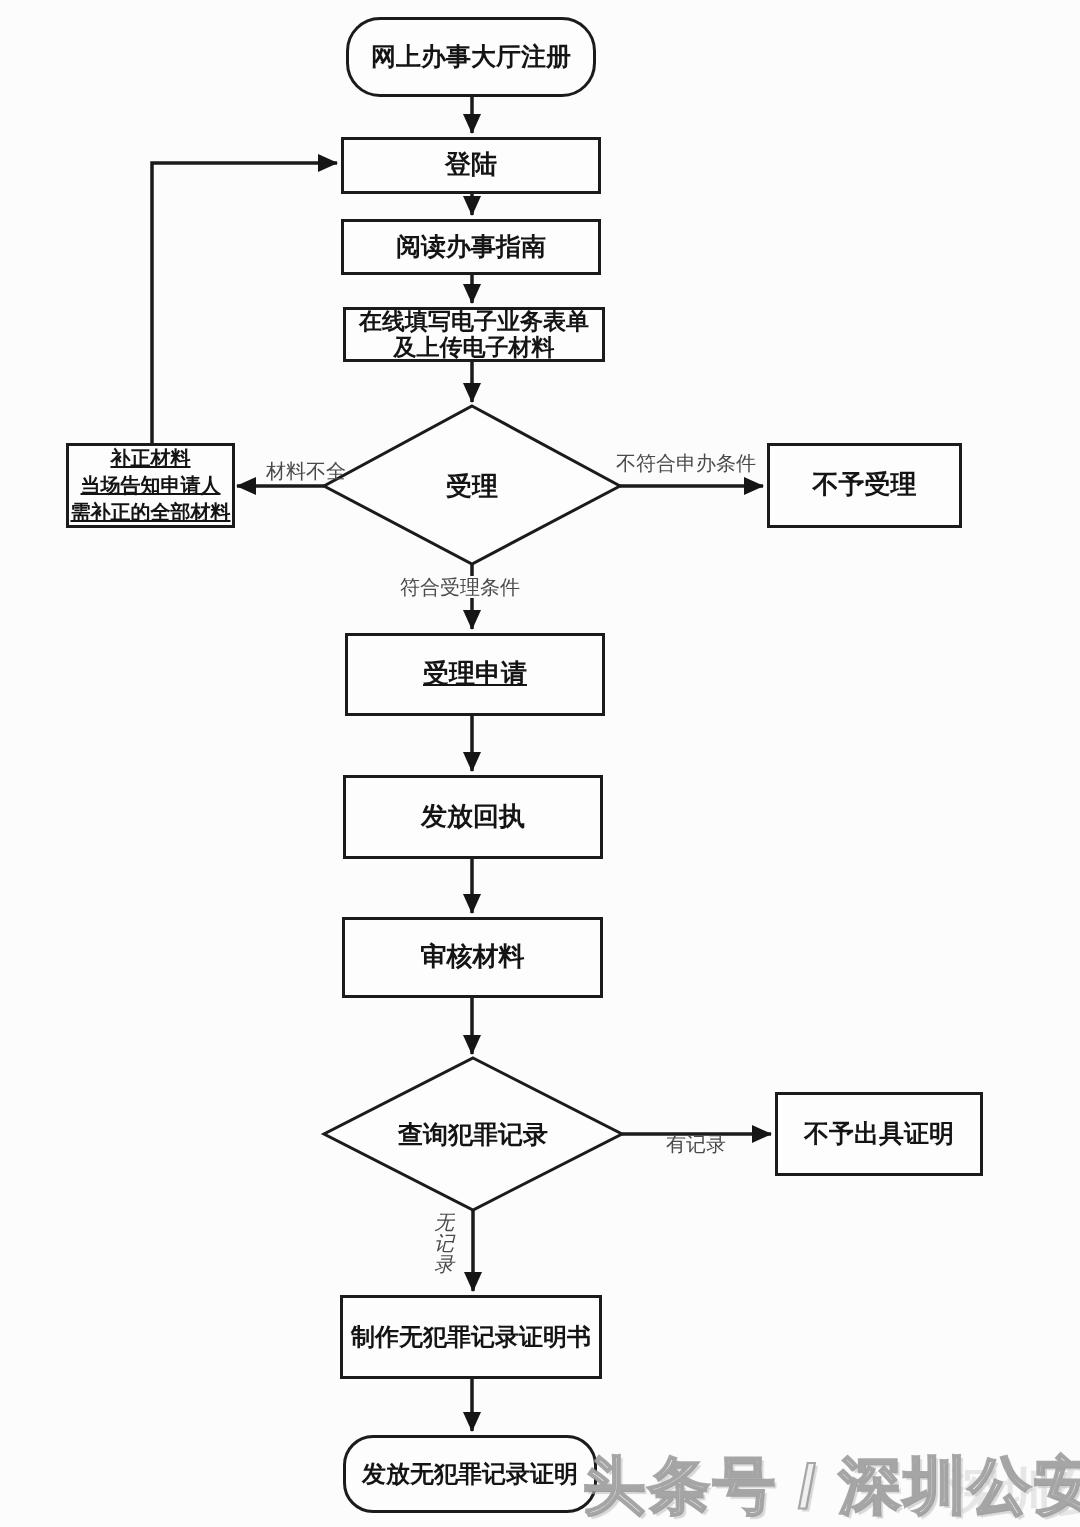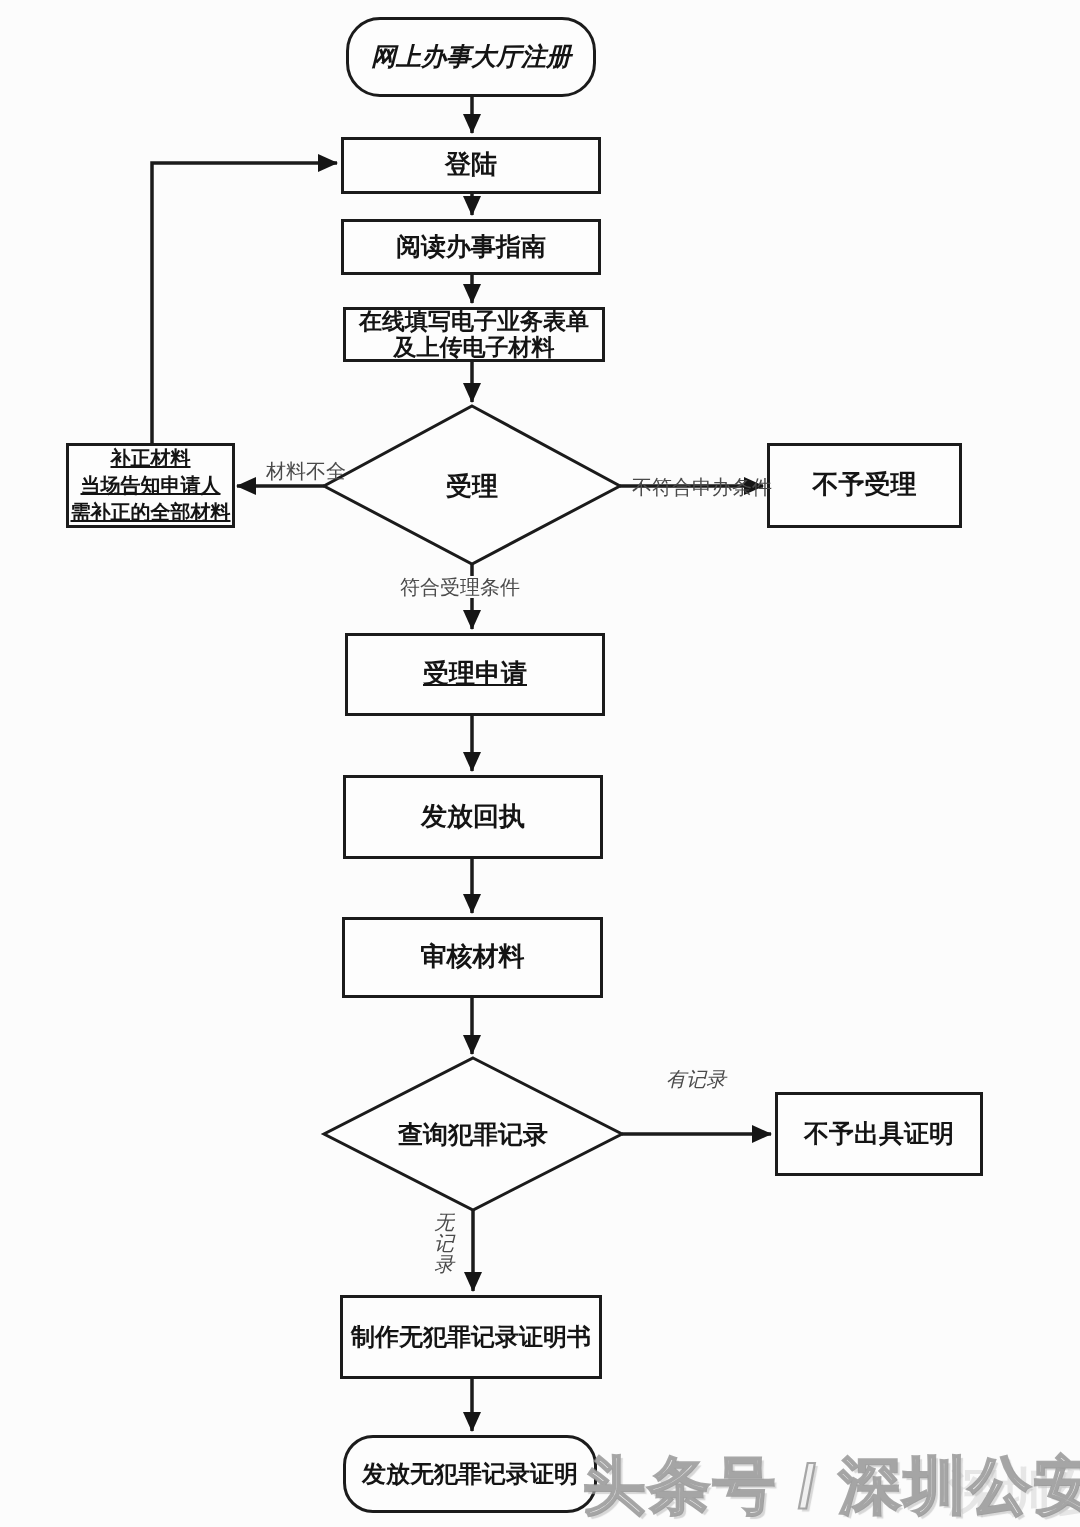--- a/index.html
+++ b/index.html
@@ -64,21 +64,21 @@
       <polyline points="152,443 152,163 337,163" marker-end="url(#ah)"></polyline>
       <line x1="472" y1="716" x2="472" y2="771" marker-end="url(#ah)"></line>
       <line x1="472" y1="859" x2="472" y2="913" marker-end="url(#ah)"></line>
       <line x1="472" y1="998" x2="472" y2="1054" marker-end="url(#ah)"></line>
       <line x1="622" y1="1134" x2="771" y2="1134" marker-end="url(#ah)"></line>
       <line x1="473" y1="1210" x2="473" y2="1291" marker-end="url(#ah)"></line>
       <line x1="472" y1="1379" x2="472" y2="1431" marker-end="url(#ah)"></line>
     </g>
   </svg>
 
-  <div class="node rounded" style="left:346px;top:17px;width:250px;height:80px;font-size:25px;font-style:italic;">
+  <div class="node rounded" style="left:346px;top:17px;width:250px;height:80px;font-size:25px;">
     <span>网上办事大厅注册</span>
   </div>
 
   <div class="node" style="left:341px;top:137px;width:260px;height:57px;">
     <span>登陆</span>
   </div>
 
   <div class="node" style="left:341px;top:219px;width:260px;height:56px;font-size:25px;">
     <span>阅读办事指南</span>
   </div>
@@ -121,24 +121,24 @@
   <div class="node" style="left:340px;top:1295px;width:262px;height:84px;font-size:24px;">
     <span>制作无犯罪记录证明书</span>
   </div>
 
   <div class="node rounded" style="left:343px;top:1435px;width:254px;height:78px;font-size:24px;border-radius:30px;">
     <span>发放无犯罪记录证明</span>
   </div>
 
   <div class="elabel" style="left:250px;top:460px;width:96px;">材料不全</div>
 
-  <div class="elabel" style="left:626px;top:452px;width:146px;margin-top:24px;">不符合申办条件</div>
+  <div class="elabel" style="left:610px;top:452px;width:146px;">不符合申办条件</div>
 
   <div class="elabel online" style="left:398px;top:576px;width:122px;">符合受理条件</div>
 
-  <div class="elabel" style="left:660px;top:1068px;width:66px;font-style:italic;">有记录</div>
+  <div class="elabel" style="left:660px;top:1133px;width:66px;">有记录</div>
 
   <div class="elabel vlabel" style="left:430px;top:1212px;width:24px;">无记录</div>
 
   <div class="watermark-ghost">深圳公安</div>
   <div class="watermark">头条号 / 深圳公安</div>
 
 </div>
 
 </body></html>

